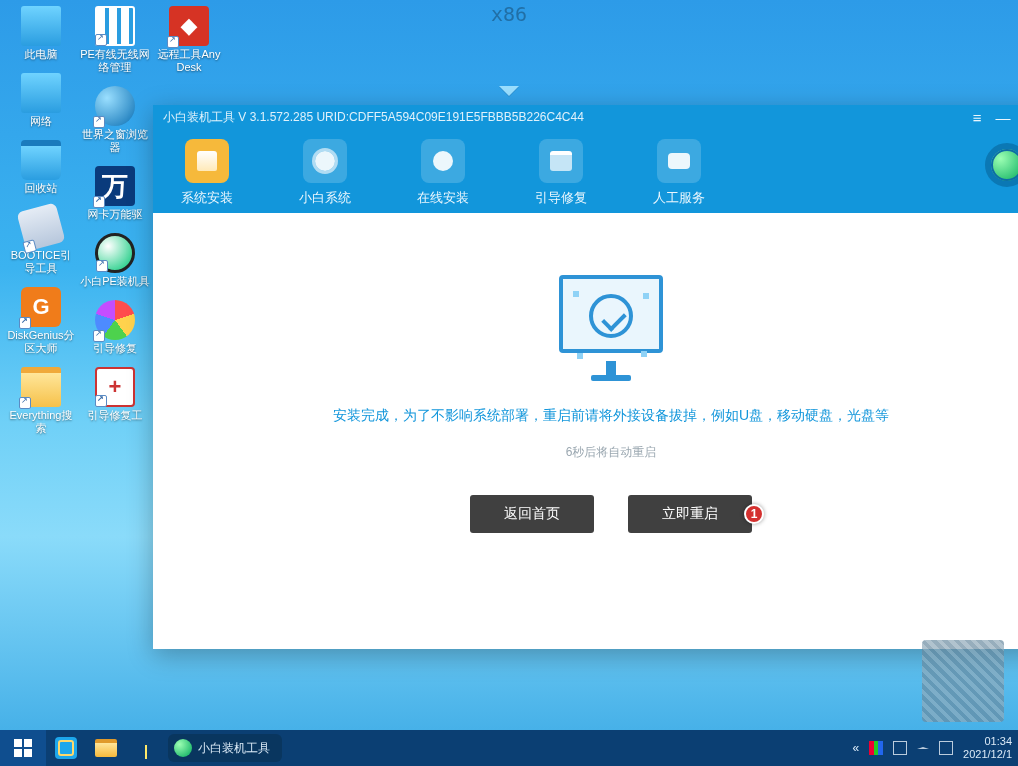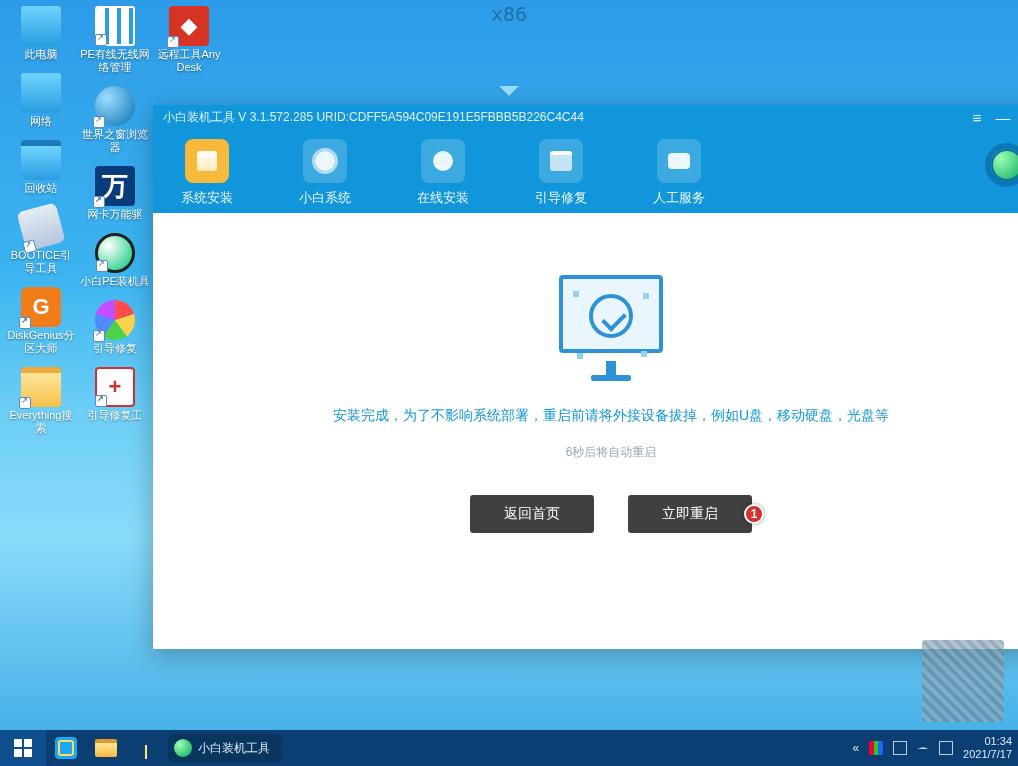--- a/index.html
+++ b/index.html
@@ -274,18 +274,18 @@
       </div>
     </div>
     <div class="tb-right">
       <span>«</span>
       <span class="tray-ic tray-flag"></span>
       <span class="tray-ic tray-disp"></span>
       <span class="tray-ic tray-eject"></span>
       <span class="tray-ic tray-disp"></span>
       <div class="clock">
         <div>01:34</div>
-        <div>2021/7/17</div>
+        <div>2021/12/1</div>
       </div>
     </div>
   </div>
 
 </div>
 
 </body></html>

